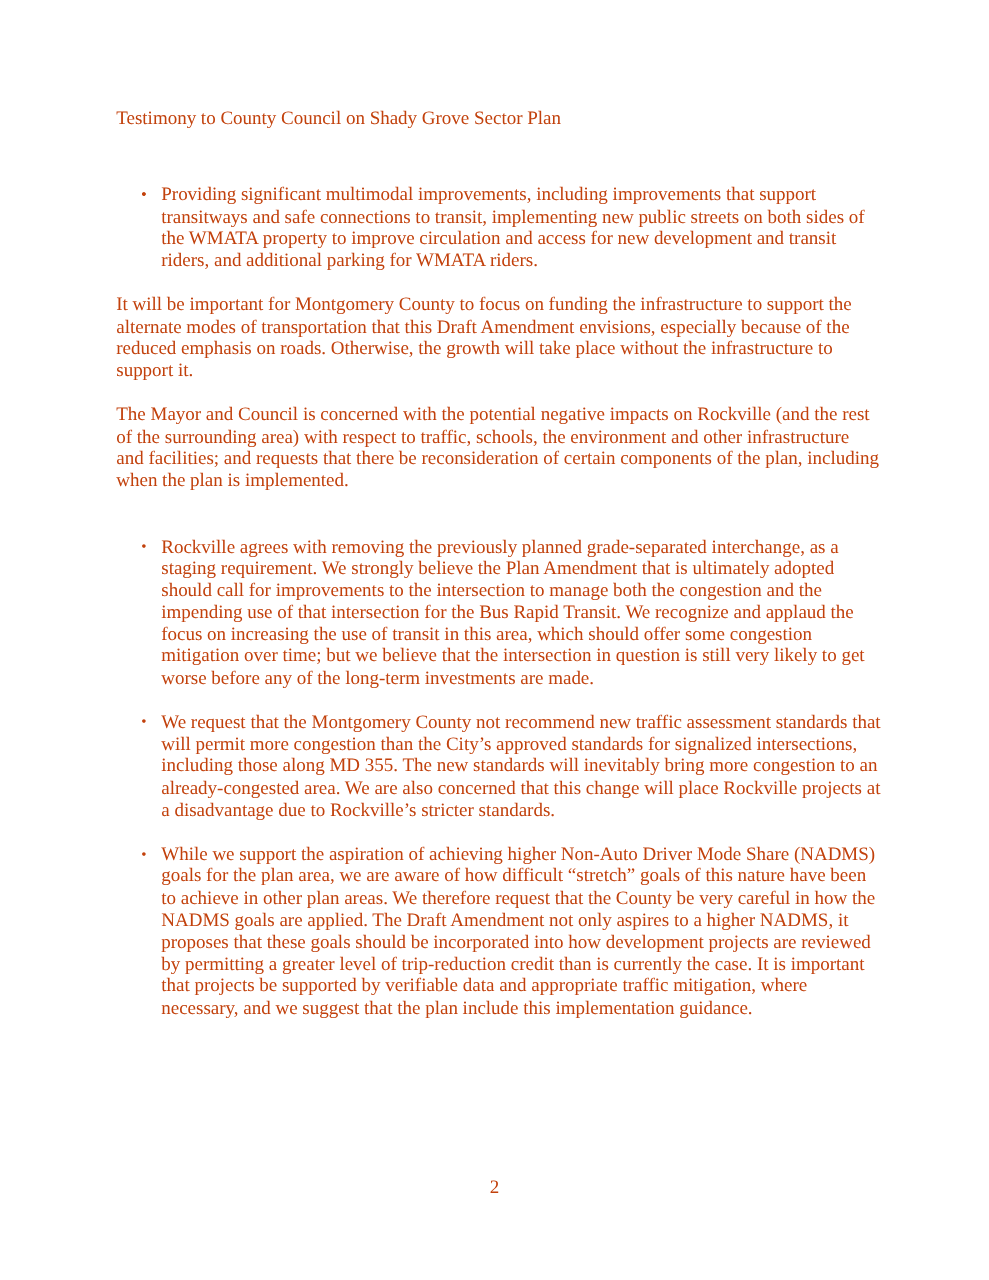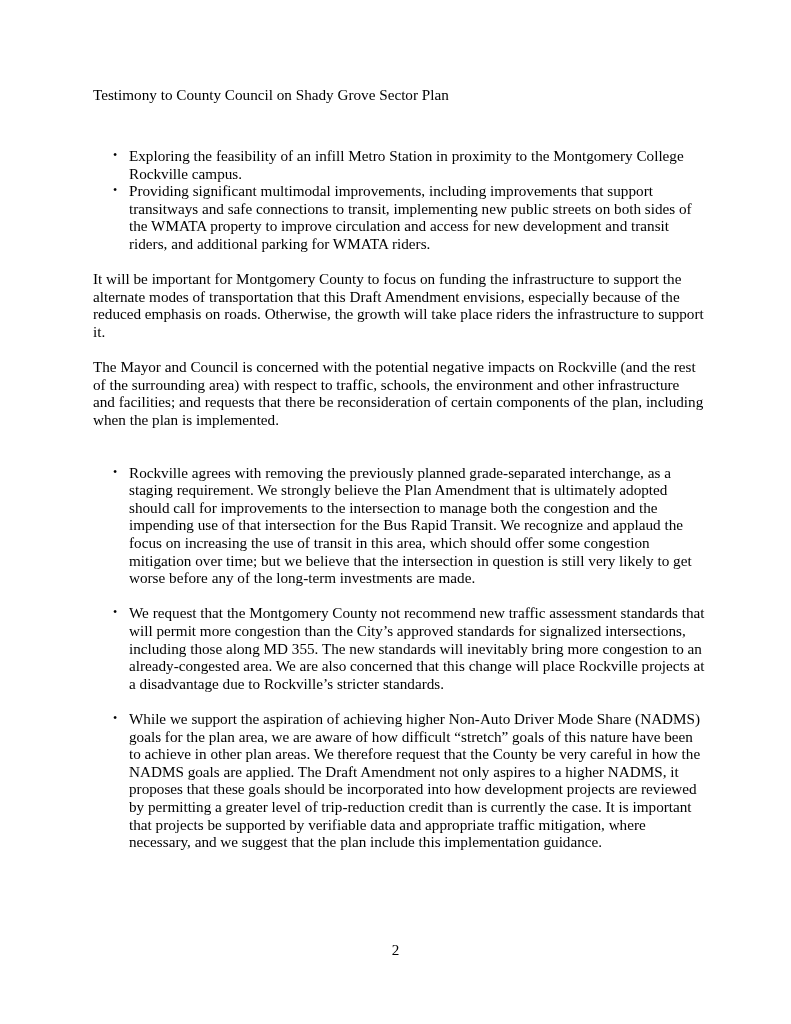--- a/index.html
+++ b/index.html
@@ -3,21 +3,21 @@
 <meta charset="utf-8">
 <style>
   html, body { margin: 0; padding: 0; background: #ffffff; }
   body { width: 791px; height: 1024px; position: relative; overflow: hidden; }
   .page {
     position: absolute; left: 0; top: 0; width: 791px; height: 1024px;
     background: #ffffff;
     font-family: "Liberation Serif", "DejaVu Serif", serif;
     font-size: 15.2px;
     line-height: 17.6px;
-    color: #000000;
+    color: #c2410c;
   }
   .header { position: absolute; left: 93px; top: 86px; width: 620px; }
   .header div { white-space: nowrap; }
   .content { position: absolute; left: 93px; top: 147px; width: 612px; }
   ul { list-style: none; margin: 0; padding: 0; }
   li { position: relative; padding-left: 36px; }
   li .bullet {
     position: absolute; left: 20px; top: 0; font-size: 12px;
   }
   p { margin: 0; }
@@ -33,31 +33,30 @@
 
   <div class="header">
     <div>Testimony to County Council on Shady Grove Sector Plan</div>
   </div>
 
   <div class="content">
 
     <ul>
       <li>
         <span class="bullet">•</span>
-        <span>Exploring the feasibility of an infill Metro Station in proximity to the Montgomery College Rockville campus.</span>
       </li>
       <li>
         <span class="bullet">•</span>
         <span>Providing significant multimodal improvements, including improvements that support transitways and safe connections to transit, implementing new public streets on both sides of the WMATA property to improve circulation and access for new development and transit riders, and additional parking for WMATA riders.</span>
       </li>
     </ul>
 
     <div class="gap"></div>
 
-    <p>It will be important for Montgomery County to focus on funding the infrastructure to support the alternate modes of transportation that this Draft Amendment envisions, especially because of the reduced emphasis on roads. Otherwise, the growth will take place riders the infrastructure to support it.</p>
+    <p>It will be important for Montgomery County to focus on funding the infrastructure to support the alternate modes of transportation that this Draft Amendment envisions, especially because of the reduced emphasis on roads. Otherwise, the growth will take place without the infrastructure to support it.</p>
     <div class="gap"></div>
 
     <p>The Mayor and Council is concerned with the potential negative impacts on Rockville (and the rest of the surrounding area) with respect to traffic, schools, the environment and other infrastructure and facilities; and requests that there  be reconsideration of certain components of the plan, including when the plan is implemented.</p>
     <div class="gap"></div>
 
     <div class="gap"></div>
 
     <ul>
       <li>
         <span class="bullet">•</span>

